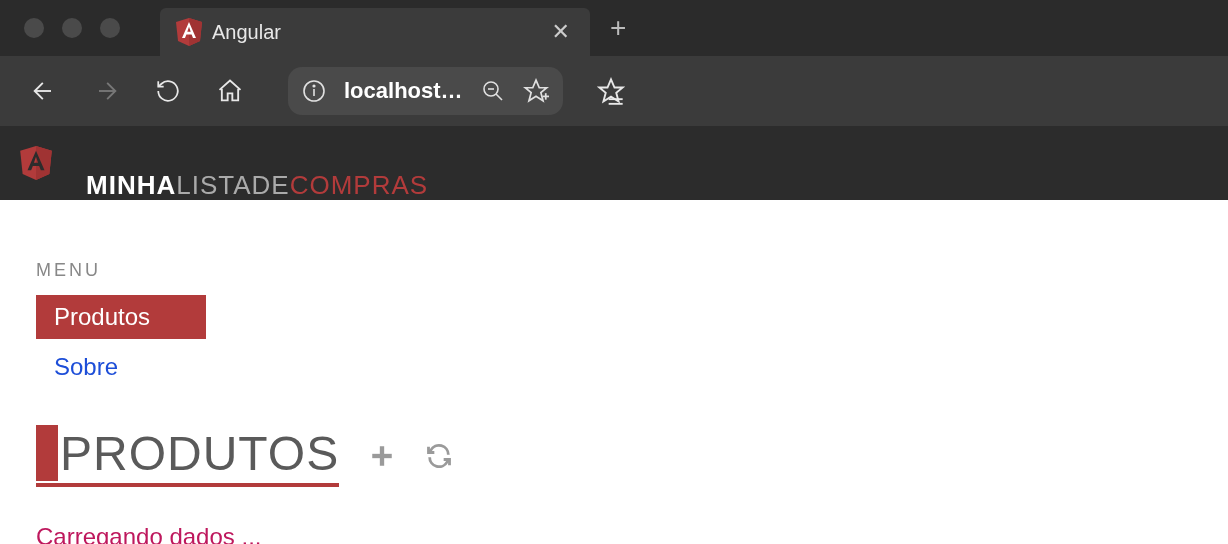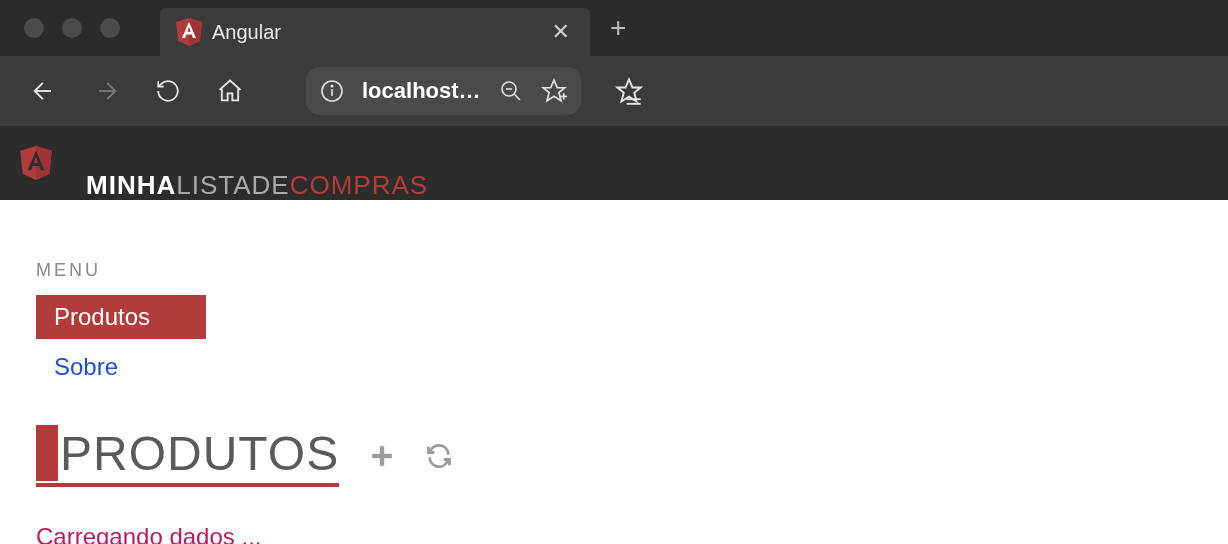--- a/index.html
+++ b/index.html
@@ -90,21 +90,21 @@
     }
     .nav-icon.disabled { color: #777; }
     .address-bar {
       display: flex;
       align-items: center;
       background: #4a4a4a;
       border-radius: 14px;
       height: 48px;
       padding: 0 14px;
       gap: 18px;
-      margin-left: 28px;
+      margin-left: 10px;
     }
     .addr-icon {
       color: #e0e0e0;
       display: flex;
       align-items: center;
     }
     .addr-text {
       color: #fff;
       font-size: 22px;
       font-weight: 600;

